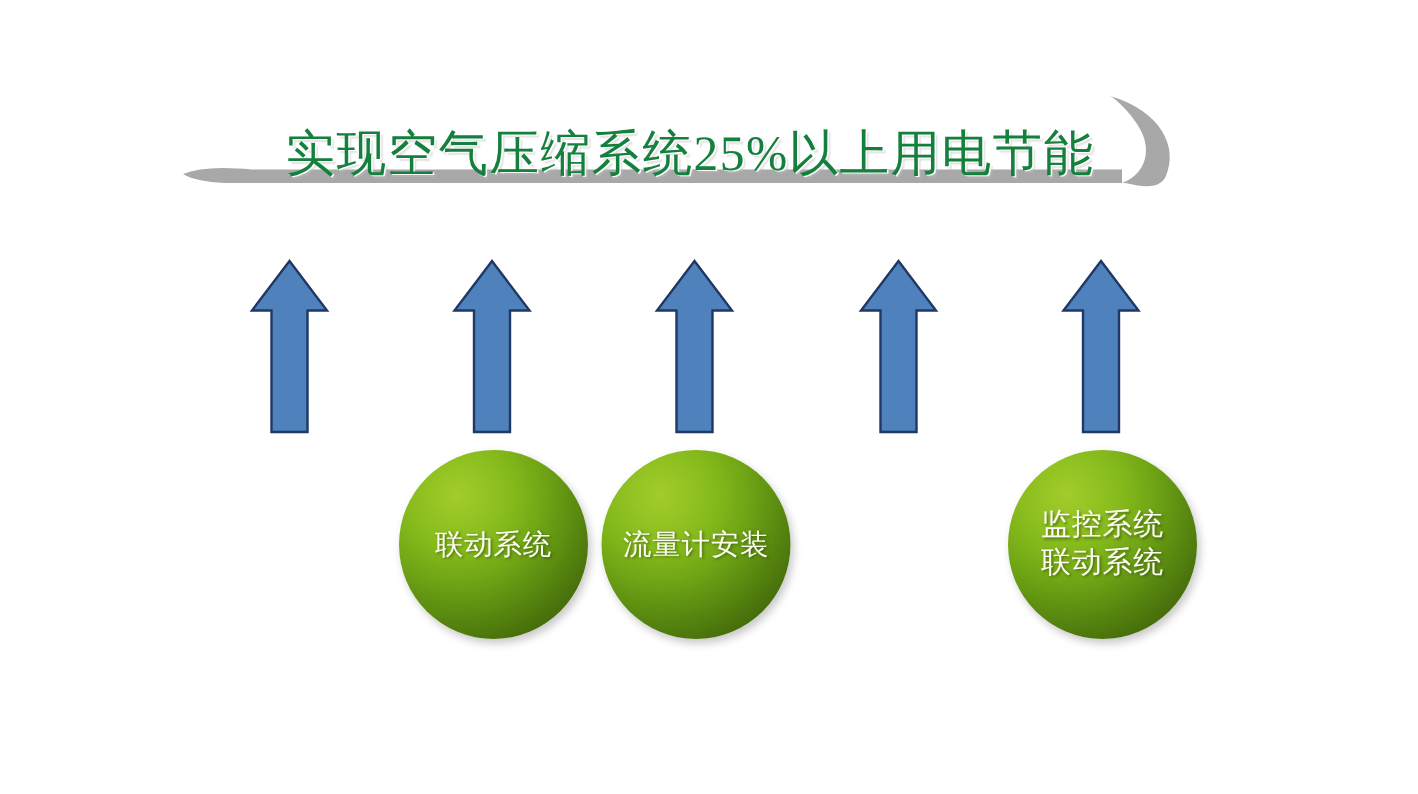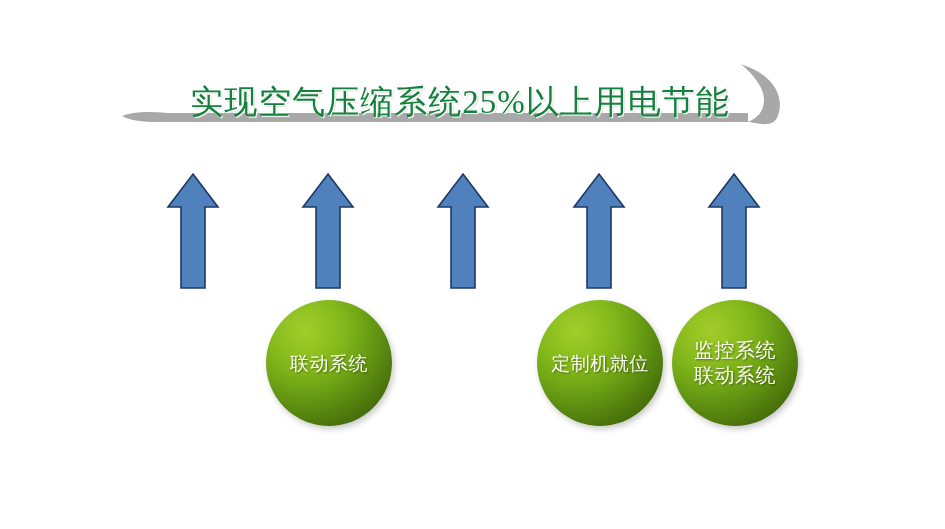--- a/index.html
+++ b/index.html
@@ -127,21 +127,21 @@
   <svg class="arrow" style="left:571px" viewBox="0 0 56 120">
       <polygon points="28,3 53,36 40,36 40,117 16,117 16,36 3,36" fill="#4f81bd" stroke="#1f3864" stroke-width="1.6"></polygon>
     </svg>
   <svg class="arrow" style="left:706px" viewBox="0 0 56 120">
       <polygon points="28,3 53,36 40,36 40,117 16,117 16,36 3,36" fill="#4f81bd" stroke="#1f3864" stroke-width="1.6"></polygon>
     </svg>
 
   <div class="node" style="left:266px">
     <span class="node-label">联动系统</span>
   </div>
-  <div class="node" style="left:537px">
-    <span class="node-label">定制机就位</span>
+  <div class="node" style="left:401px">
+    <span class="node-label">流量计安装</span>
   </div>
   <div class="node" style="left:672px">
     <span class="node-label two-line">监控系统
 联动系统</span>
   </div>
 
 </div>
 
 </body></html>

